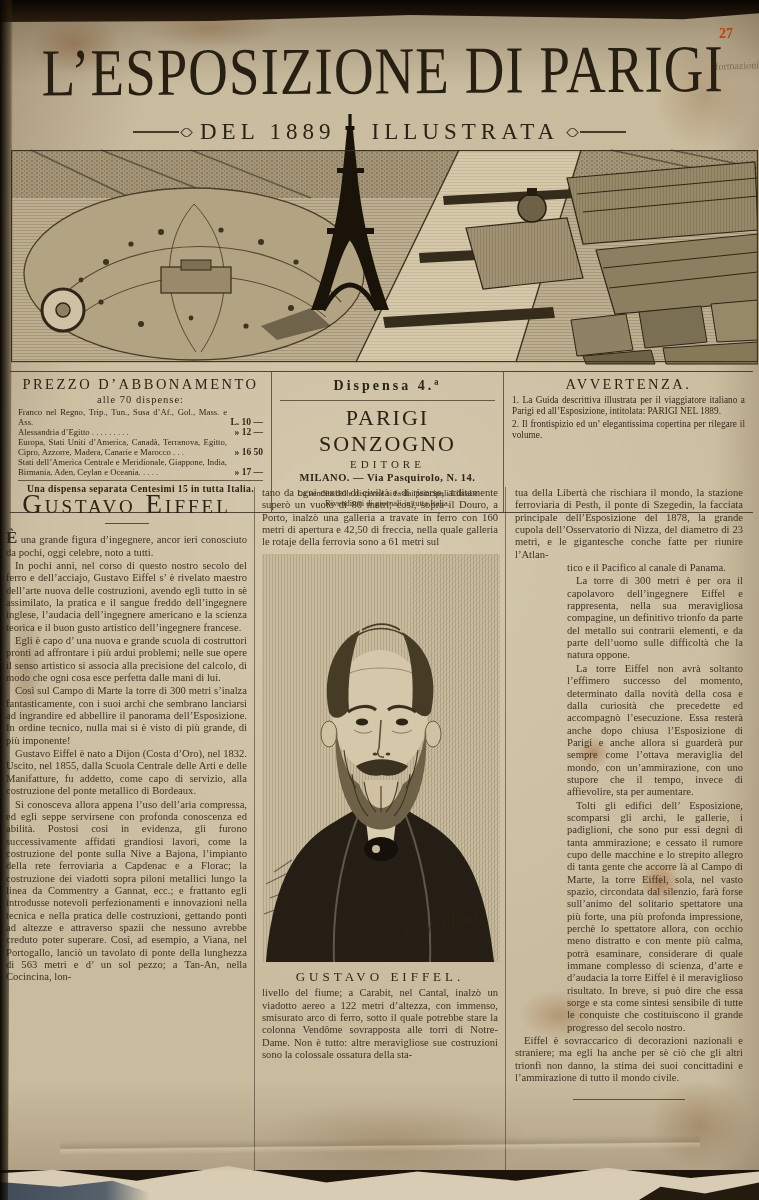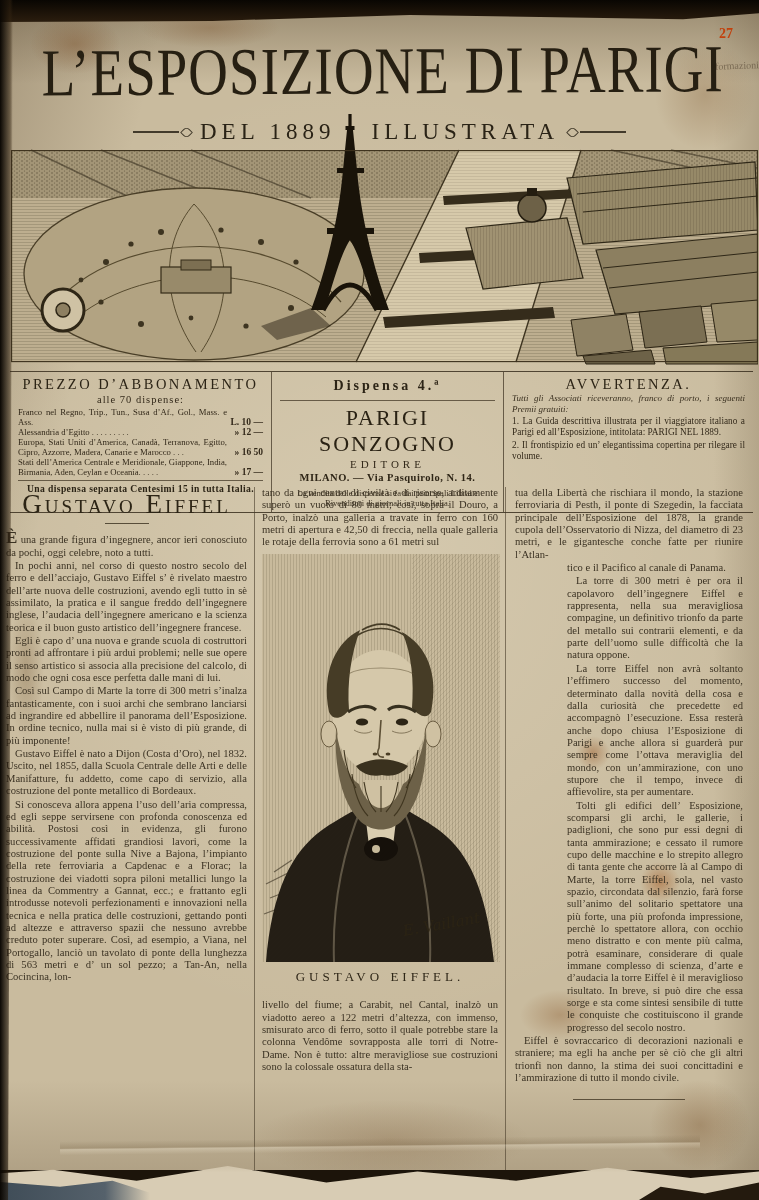--- a/index.html
+++ b/index.html
@@ -78,21 +78,21 @@
   .col1{padding-right:7px;}
   .col2{padding:0 7px;border-left:1px solid rgba(70,58,40,.6);border-right:1px solid rgba(70,58,40,.6);}
   .col3{padding-left:9px;padding-right:4px;}
   .art-title{font-variant:small-caps;font-size:27px;letter-spacing:3px;text-align:center;
     color:#2c2415;line-height:30px;margin-top:2px;}
   .title-rule{width:44px;height:1.3px;background:rgba(58,47,30,.8);margin:4px auto 8px;}
   .col1 p:first-child{text-indent:0;}
   .col1 p:first-child::first-letter{font-size:17px;font-weight:bold;}
   .col2 .toppara, .col2 .botpara{text-indent:0;}
   .portrait-wrap{margin:5px auto 2px;width:238px;}
-  .caption{font-size:13px;letter-spacing:4px;text-align:center;color:#2e2617;margin:6px 0 16px;}
+  .caption{font-size:13px;letter-spacing:4px;text-align:center;color:#2e2617;margin:6px 0 4px;}
   .col3 .intro{text-indent:0;}
   .col3 .indent-block{margin-left:52px;}
   .col3 .indent-block p:first-child{text-indent:0;}
   .end-rule{width:112px;height:1.2px;background:rgba(58,47,30,.75);margin:14px auto 0;}
   .pano{position:absolute;top:112px;left:11px;}
 </style>
 </head>
 <body>
 
 <div class="page">
@@ -238,21 +238,20 @@
     <div class="cell c2">
       <div class="issue">Dispensa 4.ª</div>
       <div class="ib-rule"></div>
       <div class="pub-name">PARIGI SONZOGNO</div>
       <div class="pub-role">EDITORE</div>
       <div class="pub-addr">MILANO. — Via Pasquirolo, N. 14.</div>
       <div class="pub-note">La vendita delle dispense si fa dai principali Librai e Rivenditori di giornali in tutta Italia.</div>
     </div>
     <div class="cell c3">
       <div class="ib-h">AVVERTENZA.</div>
-      <div class="notice-intro">Tutti gli Associati riceveranno, franco di porto, i seguenti Premii gratuiti:</div>
       <div>
           <div class="notice-item">1. La Guida descrittiva illustrata per il viaggiatore italiano a Parigi ed all’Esposizione, intitolata: PARIGI NEL 1889.</div>
           <div class="notice-item">2. Il frontispizio ed un’ elegantissima copertina per rilegare il volume.</div>
         </div>
     </div>
   </div>
 
   <div class="article">
     <div class="acol col1">
       <div class="art-title">Gustavo Eiffel</div>

